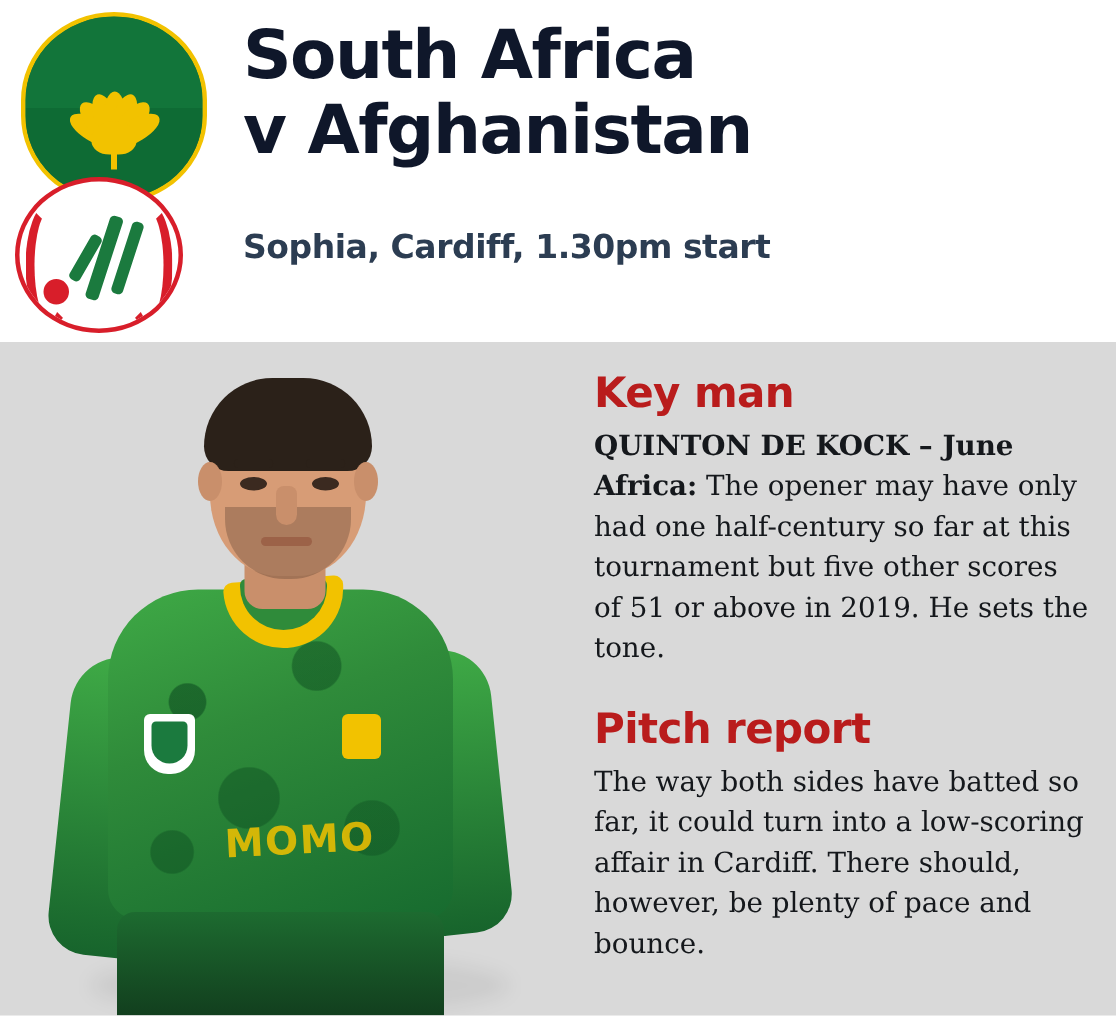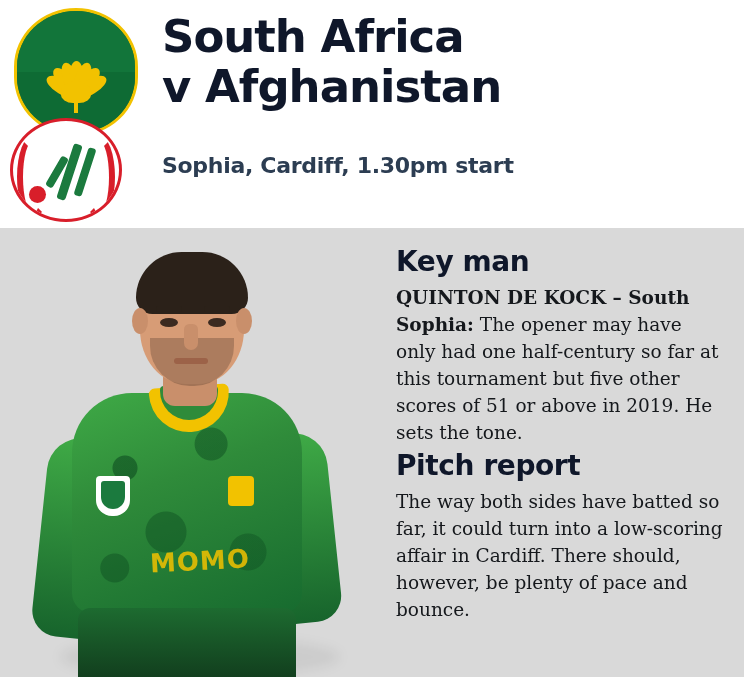--- a/index.html
+++ b/index.html
@@ -384,25 +384,25 @@
     position: absolute;
     left: 396px;
     top: 18px;
     width: 330px;
   }
   .section-head {
     font-family: "DejaVu Sans", sans-serif;
     font-weight: 700;
     font-size: 28px;
     line-height: 32px;
-    color: #0f172a;
+    color: #b91c1c;
     margin: 0 0 6px 0;
     letter-spacing: -0.4px;
   }
-  .section-head.second { margin-top: 4px; }
+  .section-head.second { margin-top: 24px; }
   .para {
     font-family: "DejaVu Serif", serif;
     font-size: 18.5px;
     line-height: 27px;
     color: #15181c;
     margin: 0;
   }
   .para .lead {
     font-weight: 700;
   }
@@ -483,21 +483,21 @@
         <div class="p-badge-l"></div>
         <div class="p-badge-l2"></div>
         <div class="p-badge-r"></div>
         <div class="p-sponsor">MOMO</div>
       </div>
     </div>
 
     <div class="text-col">
 
       <h2 class="section-head">Key man</h2>
-      <p class="para"><span class="lead">QUINTON DE KOCK – South Sophia:</span><span> The opener may have only had one half-century so far  at this tournament but five other scores of 51 or above in 2019.  He sets the tone.</span></p>
+      <p class="para"><span class="lead">QUINTON DE KOCK – June Africa:</span><span> The opener may have only had one half-century so far  at this tournament but five other scores of 51 or above in 2019.  He sets the tone.</span></p>
 
       <h2 class="section-head second">Pitch report</h2>
       <p class="para">The way both sides have batted so far, it could turn into a low-scoring affair in Cardiff. There should, however, be plenty of pace and bounce.</p>
 
     </div>
 
   </div>
 
 </div>
 

